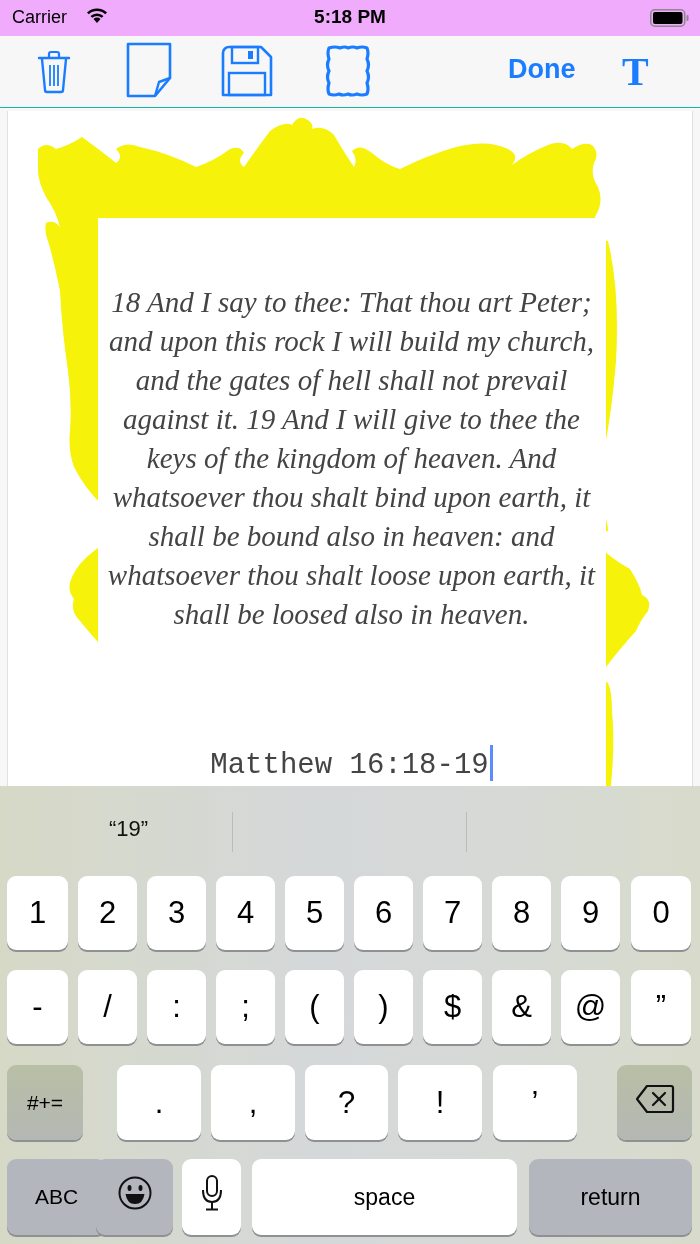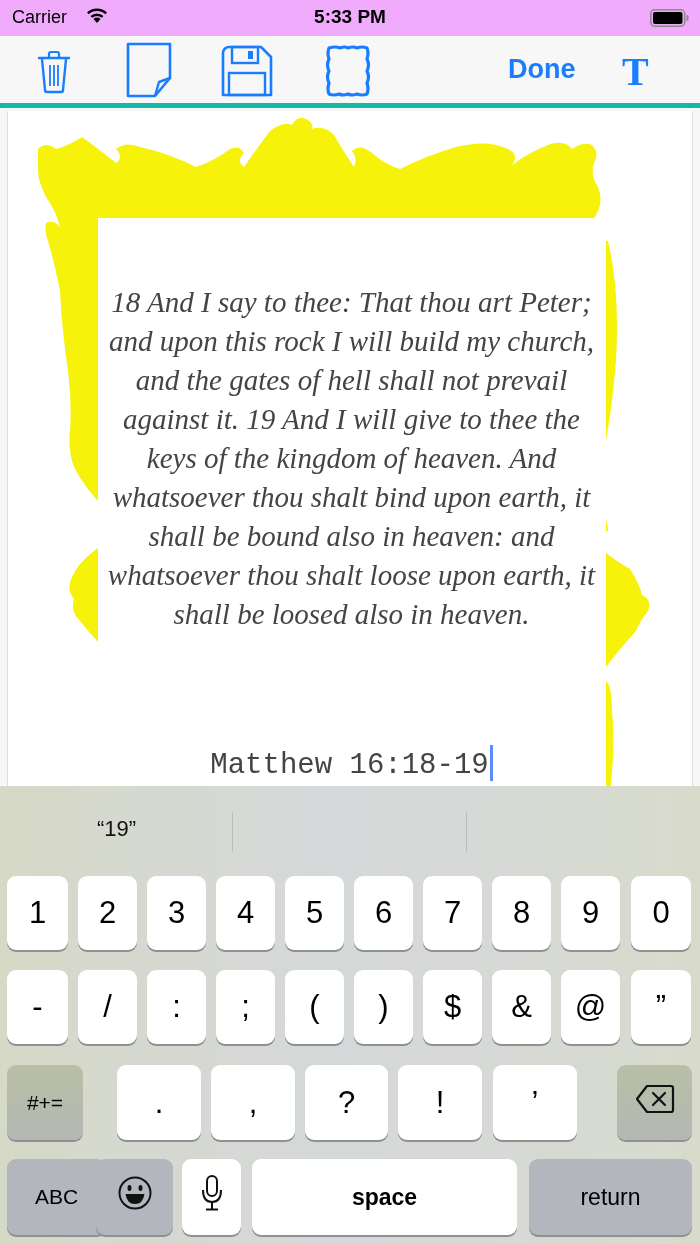--- a/index.html
+++ b/index.html
@@ -7,58 +7,58 @@
   .root { position: relative; width: 700px; height: 1244px; }
 
   
   .status { position: absolute; left: 0; top: 0; width: 700px; height: 36px; background: #f0abfc; }
   .carrier { position: absolute; left: 12px; top: 7px; font-size: 18px; color: #000; }
   .wifi { position: absolute; left: 86px; top: 6px; }
   .time { position: absolute; left: 0; right: 0; top: 6px; text-align: center; font-size: 19px; font-weight: bold; color: #000; }
   .battery { position: absolute; left: 650px; top: 9px; width: 38px; height: 18px; }
 
   
-  .toolbar { position: absolute; left: 0; top: 36px; width: 700px; height: 72px; background: #f7f7f7; border-bottom: 5px solid #14b8a6; }
+  .toolbar { position: absolute; left: 0; top: 36px; width: 700px; height: 72px; background: #f7f7f7; border-bottom: 1px solid #14b8a6; }
   .tb-icon { position: absolute; top: 10px; display: flex; align-items: center; justify-content: center; cursor: pointer; }
   .done { position: absolute; left: 508px; top: 18px; font-size: 27px; font-weight: bold; color: #1a7cff; cursor: pointer; }
   .t-icon { position: absolute; left: 622px; top: 12px; font-family: "Liberation Serif", serif; font-size: 40px; font-weight: bold; color: #1a7cff; cursor: pointer; }
 
   
   .page-area { position: absolute; left: 0; top: 109px; width: 700px; height: 677px; background: #f7f7f7; overflow: hidden; }
   .card { position: absolute; left: 7px; top: 2px; width: 686px; height: 700px; background: #fff; border-left: 1px solid #e0e0e0; border-right: 1px solid #e0e0e0; }
   .frame-svg { position: absolute; left: 0; top: 0; }
   .verse { position: absolute; left: 97px; top: 172px; width: 507px; text-align: center; font-family: "Liberation Serif", serif; font-size: 29px; line-height: 39px; color: #444; font-style: italic; }
   .ref { position: absolute; left: 97px; top: 634px; width: 507px; text-align: center; font-family: Liberation Mono, monospace; font-size: 29px; line-height: 39px; color: #444; }
   .caret { display: inline-block; width: 3px; height: 36px; background: #5b8cff; vertical-align: -8px; margin-left: 1px; }
 
   
   .kb { position: absolute; left: 0; top: 786px; width: 700px; height: 458px; background: linear-gradient(90deg, #d6d9c6 0%, #d5d8d9 45%, #d6d9d6 70%, #d8dbcb 100%); }
   .suggest { position: absolute; left: 0; top: 0; width: 700px; height: 86px; }
-  .sug-item { position: absolute; top: 0; height: 86px; display: flex; align-items: center; justify-content: center; font-size: 22px; color: #111; width: 233px; }
+  .sug-item { position: absolute; top: 0; height: 86px; display: flex; align-items: center; justify-content: center; font-size: 22px; color: #111; width: 233px; margin-left: 12px; }
   .sug-div { position: absolute; top: 26px; width: 1px; height: 40px; background: #b9bcbe; }
   .key { position: absolute; background: #fff; border-radius: 9px; box-shadow: 0 2px 0 #8e9092; display: flex; align-items: center; justify-content: center; font-size: 31px; color: #000; cursor: pointer; }
   .key.dark { background: linear-gradient(180deg, #b8bfa5 0%, #b4b8b4 100%); }
   .key.dark2 { background: #b3b7bd; }
   .key .lbl-sm { font-size: 21px; }
 </style>
 </head>
 <body>
 
 <div class="root">
 
   <div class="status">
     <span class="carrier">Carrier</span>
     <span class="wifi">
       <svg width="22" height="18" viewBox="0 0 22 18">
         <path d="M11 17 L7.5 13 A5 5 0 0 1 14.5 13 Z" fill="#000"></path>
         <path d="M4.5 10 A9.5 9.5 0 0 1 17.5 10 L15.8 11.8 A7 7 0 0 0 6.2 11.8 Z" fill="#000"></path>
         <path d="M1 6.5 A14.5 14.5 0 0 1 21 6.5 L19.2 8.3 A12 12 0 0 0 2.8 8.3 Z" fill="#000"></path>
       </svg>
     </span>
-    <span class="time">5:33 PM</span>
+    <span class="time">5:18 PM</span>
     <span class="battery">
       <svg width="40" height="18" viewBox="0 0 40 18">
         <rect x="0.75" y="0.75" width="34" height="16.5" rx="4" fill="none" stroke="#8a8a8a" stroke-width="1.5"></rect>
         <rect x="3" y="3" width="29.5" height="12" rx="2" fill="#000"></rect>
         <rect x="36.5" y="6" width="2" height="6" rx="1" fill="#8a8a8a"></rect>
       </svg>
     </span>
   </div>
 
   <div class="toolbar">
@@ -191,20 +191,20 @@
       <span>
         <svg width="22" height="38" viewBox="0 0 22 38">
           <rect x="6" y="2" width="10" height="20" rx="5" fill="none" stroke="#111" stroke-width="2"></rect>
           <path d="M2 16 Q2 28 11 28 Q20 28 20 16" fill="none" stroke="#111" stroke-width="2"></path>
           <line x1="11" y1="28" x2="11" y2="35" stroke="#111" stroke-width="2"></line>
           <line x1="5" y1="35.5" x2="17" y2="35.5" stroke="#111" stroke-width="2"></line>
         </svg>
       </span>
     </div>
     <div class="key" style="left:252px;top:373px;width:265px;height:76px;">
-        <span class="lbl-sm" style="font-size:23px;font-weight:bold;">space</span>
+        <span class="lbl-sm" style="font-size:23px;">space</span>
       </div>
     <div class="key dark2" style="left:529px;top:373px;width:163px;height:76px;">
         <span class="lbl-sm" style="font-size:23px;">return</span>
       </div>
   </div>
 
 </div>
 
 </body></html>

